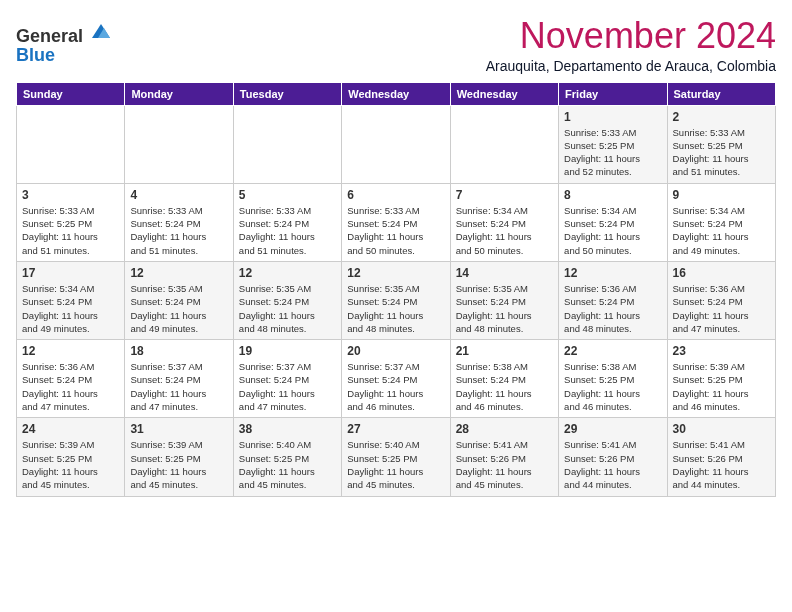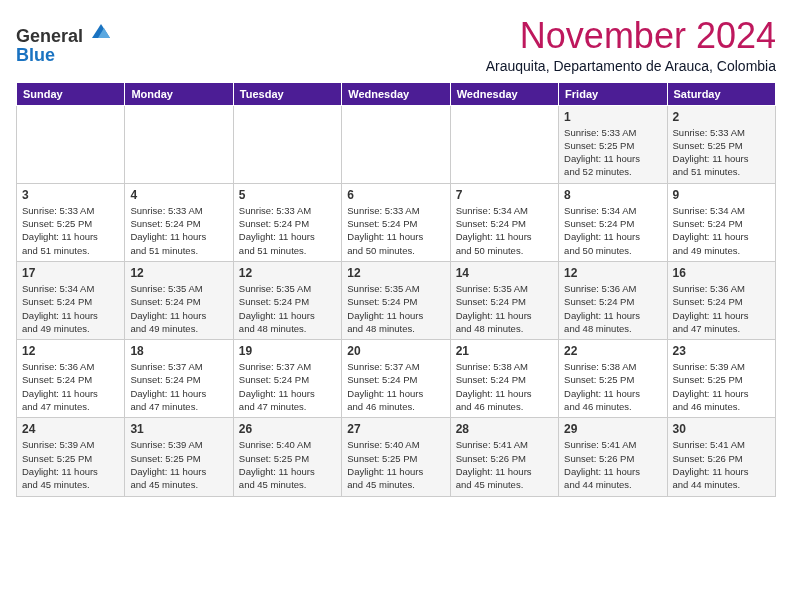--- a/index.html
+++ b/index.html
@@ -314,21 +314,21 @@
 and 45 minutes.</div>
         </td>
         <td>
           <span class="day-number">31</span>
           <div class="day-info" style="white-space: pre-line;">Sunrise: 5:39 AM
 Sunset: 5:25 PM
 Daylight: 11 hours
 and 45 minutes.</div>
         </td>
         <td>
-          <span class="day-number">26</span>
+          <span class="day-number">38</span>
           <div class="day-info" style="white-space: pre-line;">Sunrise: 5:40 AM
 Sunset: 5:25 PM
 Daylight: 11 hours
 and 45 minutes.</div>
         </td>
         <td>
           <span class="day-number">27</span>
           <div class="day-info" style="white-space: pre-line;">Sunrise: 5:40 AM
 Sunset: 5:25 PM
 Daylight: 11 hours

